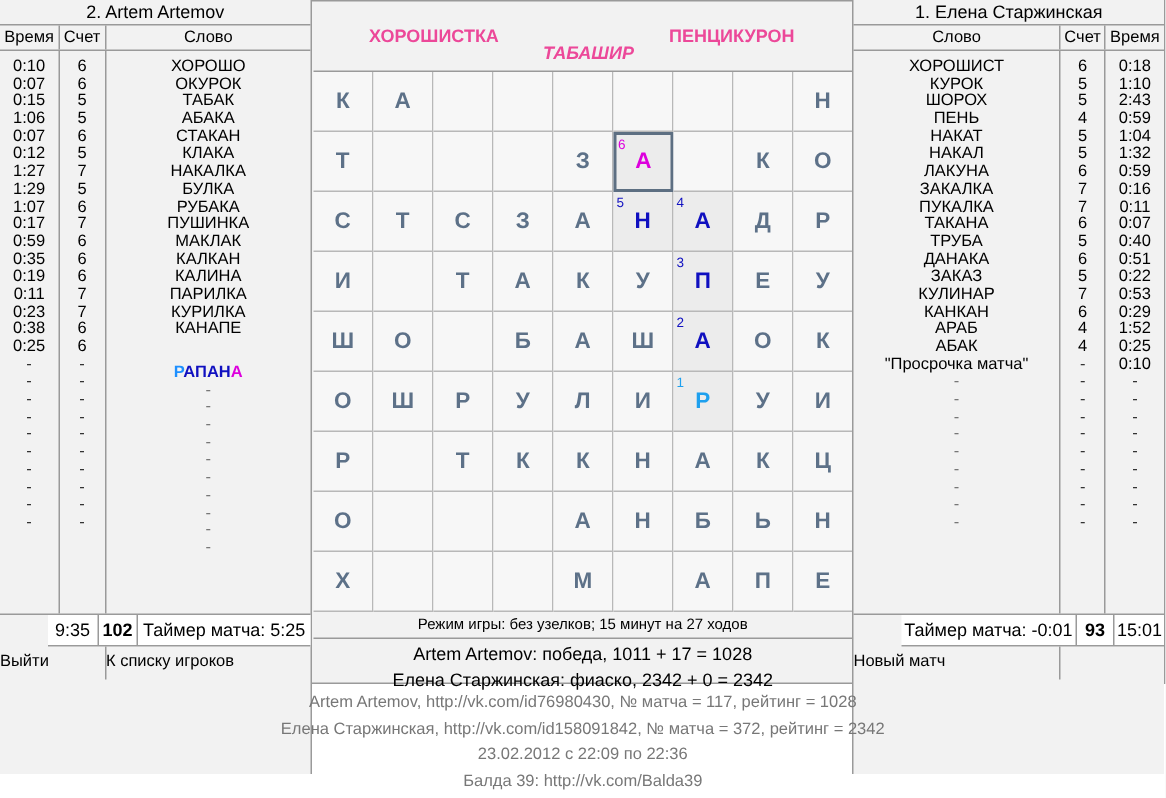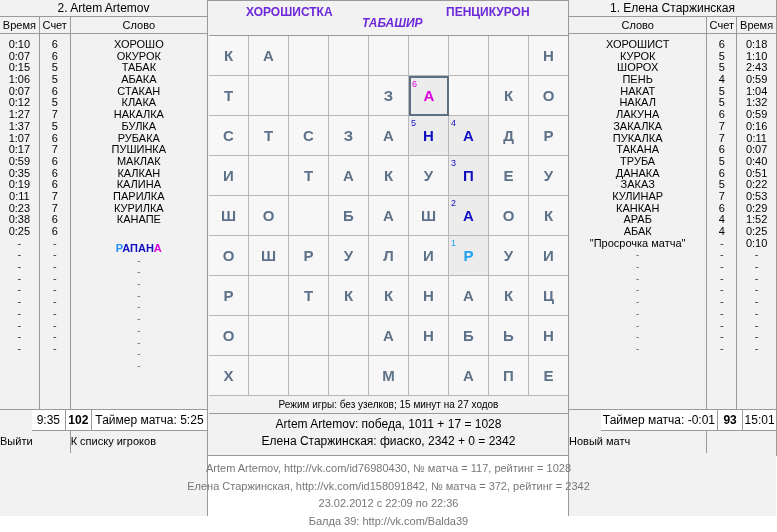--- a/index.html
+++ b/index.html
@@ -20,21 +20,21 @@
   .l-word { width: 137px; }
   .r-word { width: 139px; border-right: 1px solid #9a9a9a; }
   .r-score { width: 30px; border-right: 1px solid #9a9a9a; }
   .r-time { width: 39px; }
   .dash { color: #333; }
   .word-dash { color: #777; }
   .statusrow { display: flex; height: 21px; line-height: 20px; font-size: 12px; background: #fff; border-bottom: 1px solid #9a9a9a; margin-left: 32px; }
   .statusrow div { text-align: center; }
   .btnrow { display: flex; height: 22px; line-height: 21px; font-size: 11px; }
   .btnrow div { cursor: pointer; }
-  .board-head { position: relative; height: 36px; border-bottom: 1px solid #9a9a9a; font-size: 12px; font-weight: bold; color: #6d28d9; }
+  .board-head { position: relative; height: 36px; border-bottom: 1px solid #9a9a9a; font-size: 12px; font-weight: bold; color: #ec4899; margin-top: 12px; }
   .bh { position: absolute; }
   .grid { display: grid; grid-template-columns: repeat(9, 40px); grid-template-rows: repeat(9, 40px); width: 360px; }
   .cell { position: relative; border-right: 1px solid #b8b8b8; border-bottom: 1px solid #b8b8b8; background: #f7f7f7; text-align: center; line-height: 39px; font-size: 15px; font-weight: bold; color: #5d7188; }
   .cell.hl { background: #ececec; }
   .cell.sel { border: 2px solid #5d6f82; line-height: 35px; }
   .cell .ord { position: absolute; left: 2px; top: -13px; font-size: 9px; font-weight: normal; }
   .cell.sel .ord { left: 1px; top: -14px; }
   .mode { height: 18px; line-height: 18px; text-align: center; font-size: 10px; border-bottom: 1px solid #9a9a9a; }
   .result { text-align: center; font-size: 12px; line-height: 17px; padding-top: 2px; }
   .footer { position: absolute; top: 460px; left: 0; width: 777px; text-align: center; font-size: 11px; color: #777; line-height: 17.5px; }
@@ -53,21 +53,21 @@
   </div>
   <div class="cols">
     <div class="col l-time" id="l-time">
         <div>0:10</div>
         <div>0:07</div>
         <div>0:15</div>
         <div>1:06</div>
         <div>0:07</div>
         <div>0:12</div>
         <div>1:27</div>
-        <div>1:37</div>
+        <div>1:29</div>
         <div>1:07</div>
         <div>0:17</div>
         <div>0:59</div>
         <div>0:35</div>
         <div>0:19</div>
         <div>0:11</div>
         <div>0:23</div>
         <div>0:38</div>
         <div>0:25</div>
         <div class="dash">-</div>

